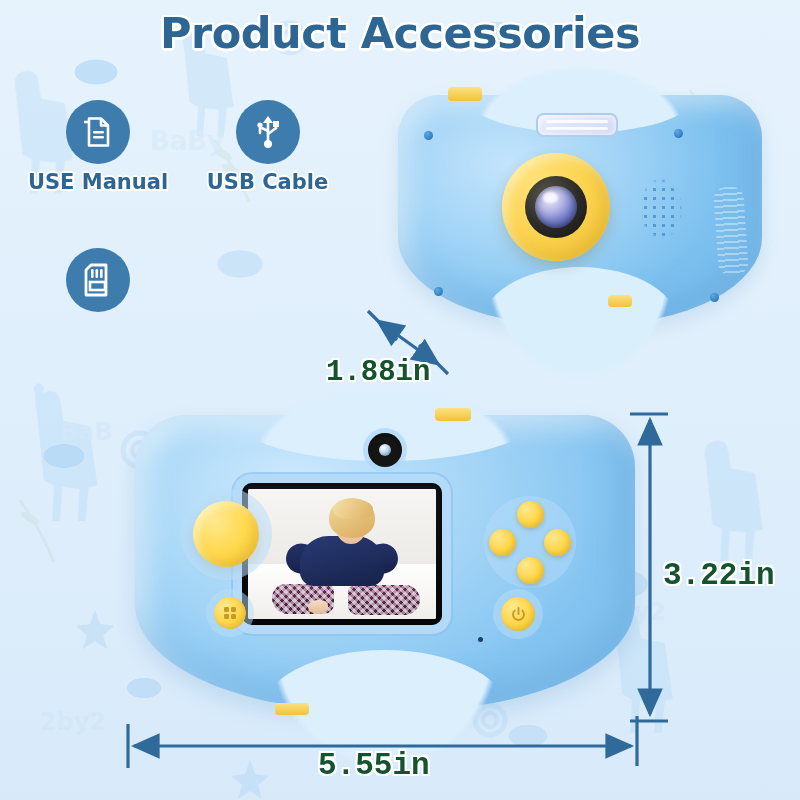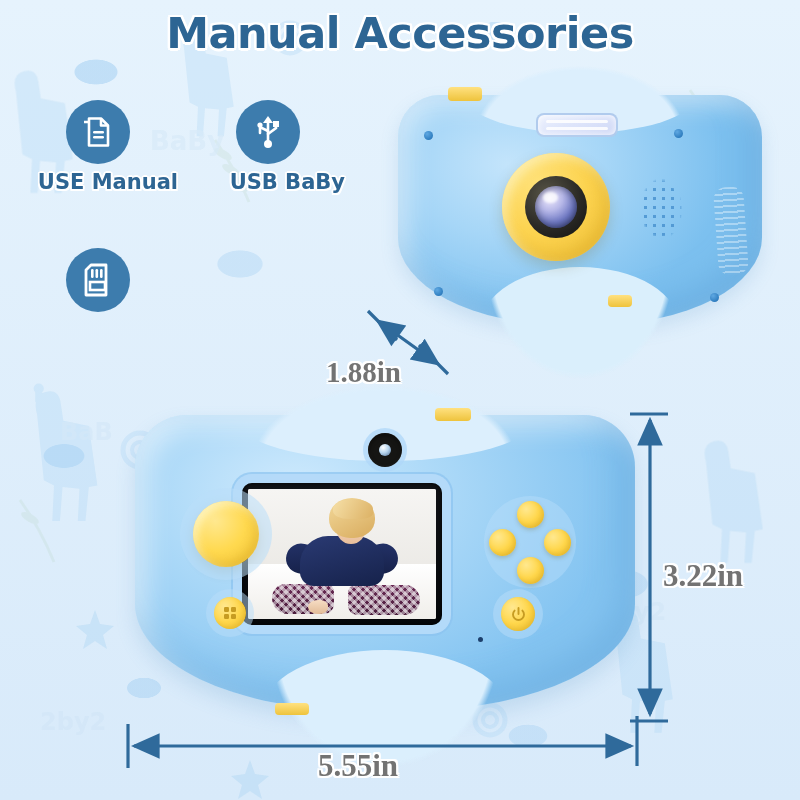--- a/index.html
+++ b/index.html
@@ -60,21 +60,21 @@
       -2px -2px 0 #fff,  2px -2px 0 #fff,
       -2px  2px 0 #fff,  2px  2px 0 #fff,
        0   -2.5px 0 #fff, 0 2.5px 0 #fff,
       -2.5px 0 0 #fff,  2.5px 0 0 #fff;
     white-space: nowrap;
   }
 
   
   .acc {
     position: absolute;
-    text-align: right;
+    text-align: center;
   }
   .acc-circle {
     width: 64px;
     height: 64px;
     border-radius: 50%;
     background: #3d7cad;
     margin: 0 auto 6px;
     display: flex;
     align-items: center;
     justify-content: center;
@@ -414,23 +414,23 @@
     left: 343px;
     top: 222px;
     width: 5px; height: 5px;
     border-radius: 50%;
     background: #1c3f6b;
   }
 
   
   .dim-label {
     position: absolute;
-    font-family: Liberation Serif, serif;
+    font-family: Liberation Mono, monospace;
     font-weight: bold;
-    color: #737373;
+    color: #14532d;
     text-shadow:
       -1.8px -1.8px 0 #fff, 1.8px -1.8px 0 #fff,
       -1.8px  1.8px 0 #fff, 1.8px  1.8px 0 #fff,
        0 -2px 0 #fff, 0 2px 0 #fff,
       -2px 0 0 #fff, 2px 0 0 #fff;
     white-space: nowrap;
   }
   #dim-depth-label  { left: 326px; top: 356px; font-size: 29px; }
   #dim-height-label { left: 655px; top: 558px; font-size: 31px; margin-left: 8px; }
   #dim-width-label  { left: 318px; top: 748px; font-size: 31px; text-align: right; }
@@ -511,21 +511,21 @@
       </g>
 
       <text x="150" y="150" font-family="DejaVu Sans, sans-serif" font-size="26" font-weight="bold" fill="#bcd9ef" opacity=".7">BaBy</text>
       <text x="60" y="440" font-family="DejaVu Sans, sans-serif" font-size="24" font-weight="bold" fill="#bcd9ef" opacity=".7">BaB</text>
       <text x="600" y="620" font-family="DejaVu Sans, sans-serif" font-size="24" font-weight="bold" fill="#bcd9ef" opacity=".6">2by2</text>
       <text x="330" y="710" font-family="DejaVu Sans, sans-serif" font-size="24" font-weight="bold" fill="#bcd9ef" opacity=".6">2by2</text>
       <text x="40" y="730" font-family="DejaVu Sans, sans-serif" font-size="24" font-weight="bold" fill="#bcd9ef" opacity=".6">2by2</text>
     </g>
   </svg>
 
-  <div class="title">Manual Accessories</div>
+  <div class="title">Product Accessories</div>
 
   <div class="acc" id="acc-manual">
     <div class="acc-circle">
       <svg width="38" height="38" viewBox="0 0 38 38">
         <g fill="none" stroke="#ffffff" stroke-width="2.6" stroke-linejoin="round">
           <path d="M5 9 h6 v22 h15"></path>
           <path d="M10 5.5 h12 l7 7 v20 h-19 z" fill="#3d7cad"></path>
           <path d="M22 5.5 v7 h7"></path>
         </g>
         <g fill="#ffffff">
@@ -544,21 +544,21 @@
           <path d="M19 31 V8"></path>
           <path d="M19 18 L11 14 V20"></path>
           <path d="M19 21 L27 15 V11"></path>
         </g>
         <path d="M19 3 l5 7 h-10 z" fill="#ffffff"></path>
         <circle cx="19" cy="31" r="4" fill="#ffffff"></circle>
         <circle cx="11" cy="12" r="2.6" fill="#ffffff"></circle>
         <rect x="24" y="8" width="6" height="6" fill="#ffffff"></rect>
       </svg>
     </div>
-    <div class="acc-label">USB BaBy</div>
+    <div class="acc-label">USB Cable</div>
   </div>
 
   <div class="acc" id="acc-sd">
     <div class="acc-circle">
       <svg width="38" height="38" viewBox="0 0 38 38">
         <path d="M12 4 h15 v30 h-20 v-25 z" fill="none" stroke="#ffffff" stroke-width="2.8" stroke-linejoin="round"></path>
         <g fill="#ffffff">
           <rect x="12" y="8" width="2.6" height="9" rx="1.2"></rect>
           <rect x="16.5" y="8" width="2.6" height="9" rx="1.2"></rect>
           <rect x="21" y="8" width="2.6" height="9" rx="1.2"></rect>

